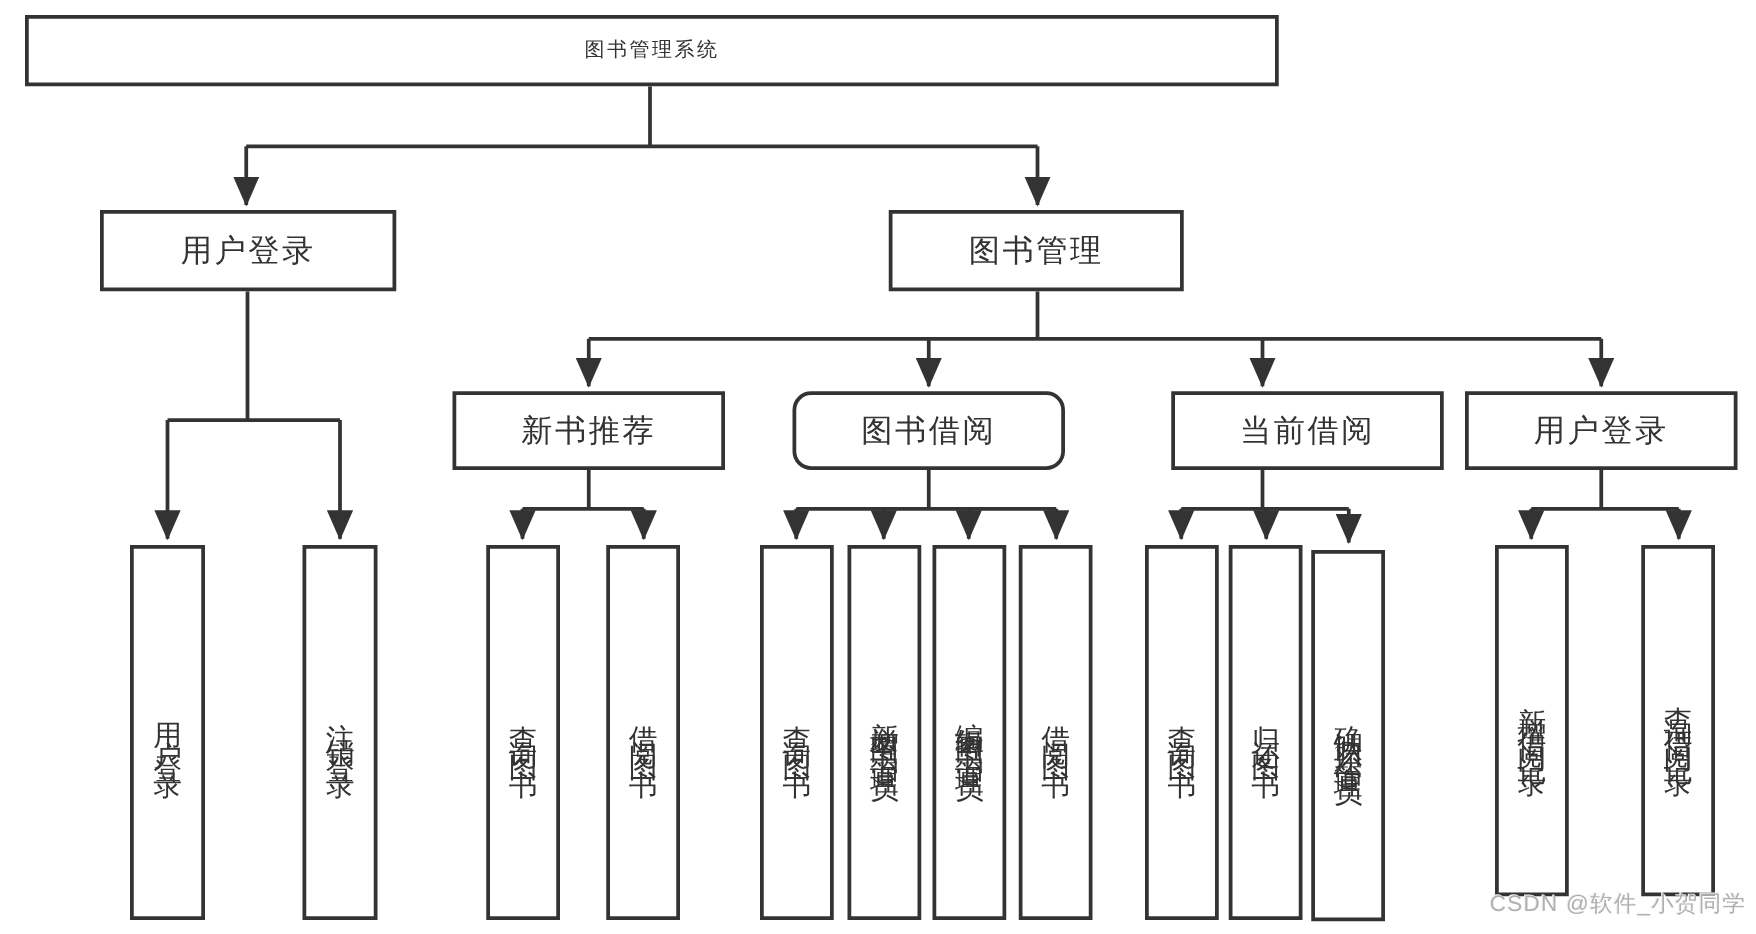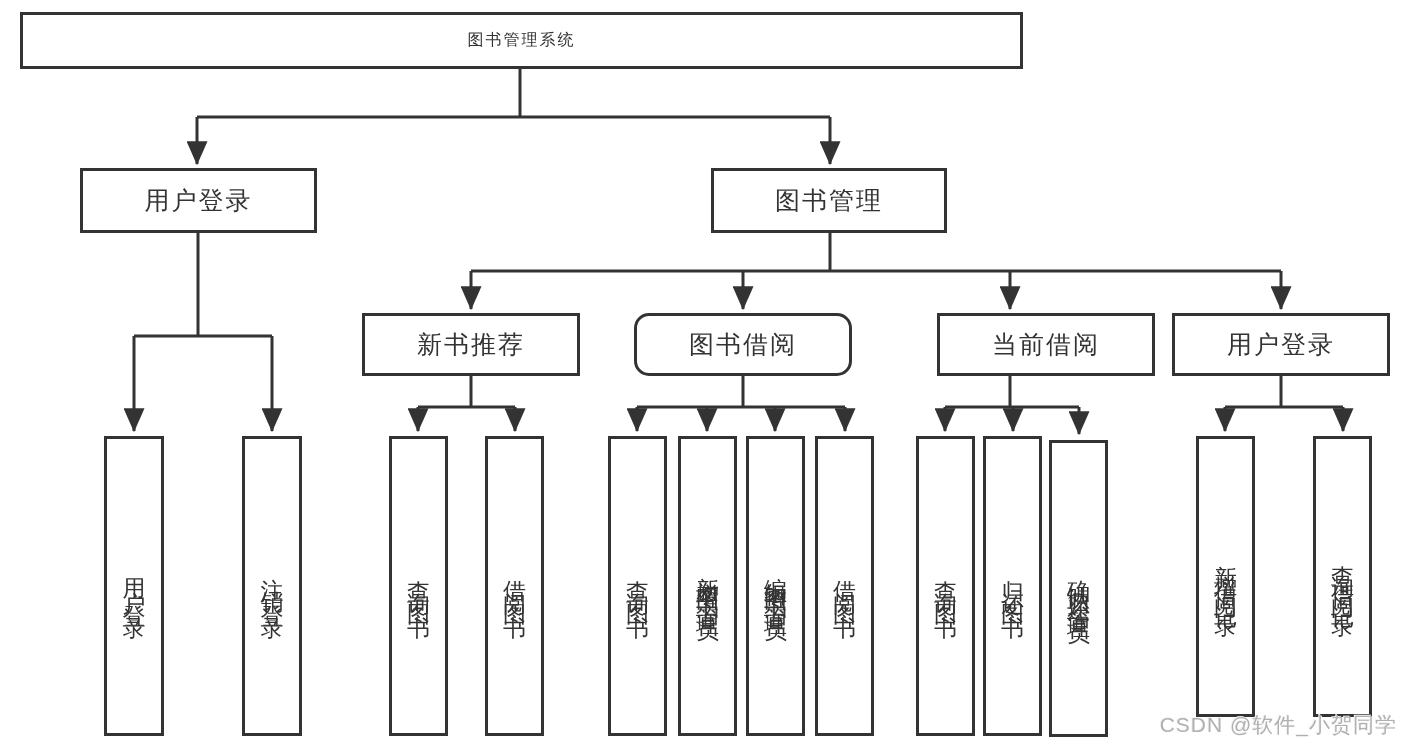--- a/index.html
+++ b/index.html
@@ -64,21 +64,21 @@
   .n-d4 { left: 815px;  top: 436px; width: 59px; height: 300px; }
   .n-e1 { left: 916px;  top: 436px; width: 59px; height: 300px; }
   .n-e2 { left: 983px;  top: 436px; width: 59px; height: 300px; }
   .n-e3 { left: 1049px; top: 440px; width: 59px; height: 297px; }
   .n-f1 { left: 1196px; top: 436px; width: 59px; height: 281px; }
   .n-f2 { left: 1313px; top: 436px; width: 59px; height: 281px; }
   #watermark {
     position: absolute;
     right: 8px;
     top: 711px;
-    font-size: 21px;
+    font-size: 18px;
     letter-spacing: 1px;
     color: #b0b0b0;
     text-shadow: 1px 1px 0 #ffffff, -1px -1px 0 #f2f2f2;
     z-index: 5;
     white-space: nowrap;
   }
 </style>
 </head>
 <body>
 

